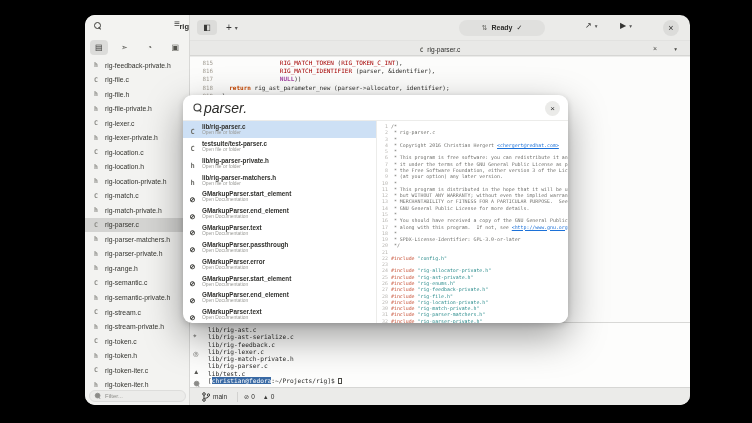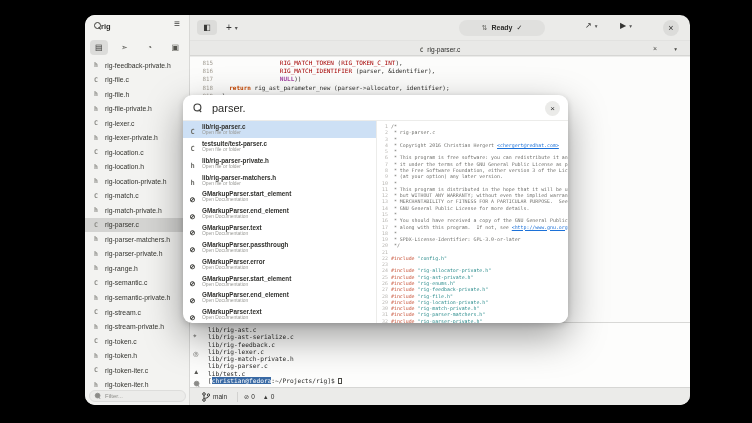--- a/index.html
+++ b/index.html
@@ -10,21 +10,21 @@
   
   .mag { position:relative; display:inline-block; width:8px; height:8px; }
   .mag::before { content:""; position:absolute; left:0; top:0; width:5px; height:5px; border:1.2px solid #3c3c3a; border-radius:50%; }
   .mag::after { content:""; position:absolute; left:5.2px; top:5.2px; width:3px; height:1.3px; background:#3c3c3a; transform:rotate(45deg); transform-origin:0 0; }
   .mag.small { transform:scale(.8); }
   .mag.dim::before, .mag.dim::after { border-color:#8b8b88; background-color:#8b8b88; }
 
   
   #sidebar { position:absolute; left:0; top:0; width:105px; height:390px; background:#f3f3f1; border-right:1px solid #d8d8d6; }
   #sb-header { position:absolute; left:0; top:0; width:100%; height:22px; display:flex; align-items:center; }
-  #sb-title { position:absolute; left:0; right:0; text-align:left; font-size:7.5px; font-weight:bold; color:#2e2e2c;padding-left:16px; }
+  #sb-title { position:absolute; left:0; right:0; text-align:right; font-size:7.5px; font-weight:bold; color:#2e2e2c; }
   #sb-search { position:absolute; left:9px; top:7px; }
   #sb-menu { position:absolute; right:9px; top:3px; font-size:10px; color:#3c3c3a; }
   #sb-switcher { position:absolute; left:0; top:22px; width:100%; height:20px; display:flex; align-items:center; padding:0 5px; gap:8px; justify-content:space-between;}
   .sw-item { width:18px; height:15px; display:flex; align-items:center; justify-content:center; font-size:8px; color:#55554f; border-radius:4px; }
   .sw-item.sel { background:#dcdcda; color:#2b2b29; }
   #file-list { position:absolute; left:0; top:43px; width:100%; height:334px; overflow:hidden; }
   .file-row { display:flex; align-items:center; height:14.52px; padding-left:9px; }
   .file-row.sel { background:#d4d4d2; }
   .fbadge { width:11px; font-family:"DejaVu Sans Mono",monospace; font-size:6.5px; color:#8a8a85; font-weight:bold; flex:none; }
   .fname { font-size:6.8px; color:#34342f; white-space:nowrap; }
@@ -81,21 +81,21 @@
   #branch .lbl { font-size:6.5px; color:#2c2c2a; }
   .sb-div { width:1px; height:10px; background:#d2d2d0; margin:0 6px; }
   .count { display:flex; align-items:center; gap:2px; margin-right:8px; }
   .count .ic { font-size:6px; color:#3a3a38; }
   .count .n { font-size:6.5px; color:#2c2c2a; }
 
   
   #popup { position:absolute; left:98px; top:80px; width:385px; height:228px; background:#ffffff; border-radius:9px; box-shadow:0 2px 6px rgba(0,0,0,.18), 0 14px 38px rgba(0,0,0,.38); overflow:hidden; }
   #p-header { position:absolute; left:0; top:0; width:100%; height:26px; border-bottom:1px solid #ececea; display:flex; align-items:center; }
   #p-header .mag { margin-left:11px; transform:scale(1.15); }
-  #p-query { font-size:11px; color:#2a2a28; margin-left:10px; }
+  #p-query { font-size:14px; color:#2a2a28; margin-left:2px;font-style:italic; }
   #p-close { position:absolute; right:8px; top:5.5px; width:15px; height:15px; border-radius:50%; background:#ebebe9; display:flex; align-items:center; justify-content:center; font-size:8px; color:#333; }
   #p-body { position:absolute; left:0; top:26px; width:100%; bottom:0; display:flex; }
   #p-results { width:194px; border-right:1px solid #ececea; overflow:hidden; }
   .res-row { display:flex; align-items:center; height:16.83px; }
   .res-row.sel { background:#cde0f5; }
   .res-ic { width:19px; text-align:center; flex:none; }
   .res-ic .letter { font-family:"DejaVu Sans Mono",monospace; font-size:7px; font-weight:bold; color:#6f6f6a; }
   .res-ic .doc { font-size:7px; color:#39393б; color:#393935; font-weight:bold; }
   .res-txt { display:flex; flex-direction:column; justify-content:center; }
   .res-title { font-size:6.3px; font-weight:bold; color:#30302d; line-height:7px; }

